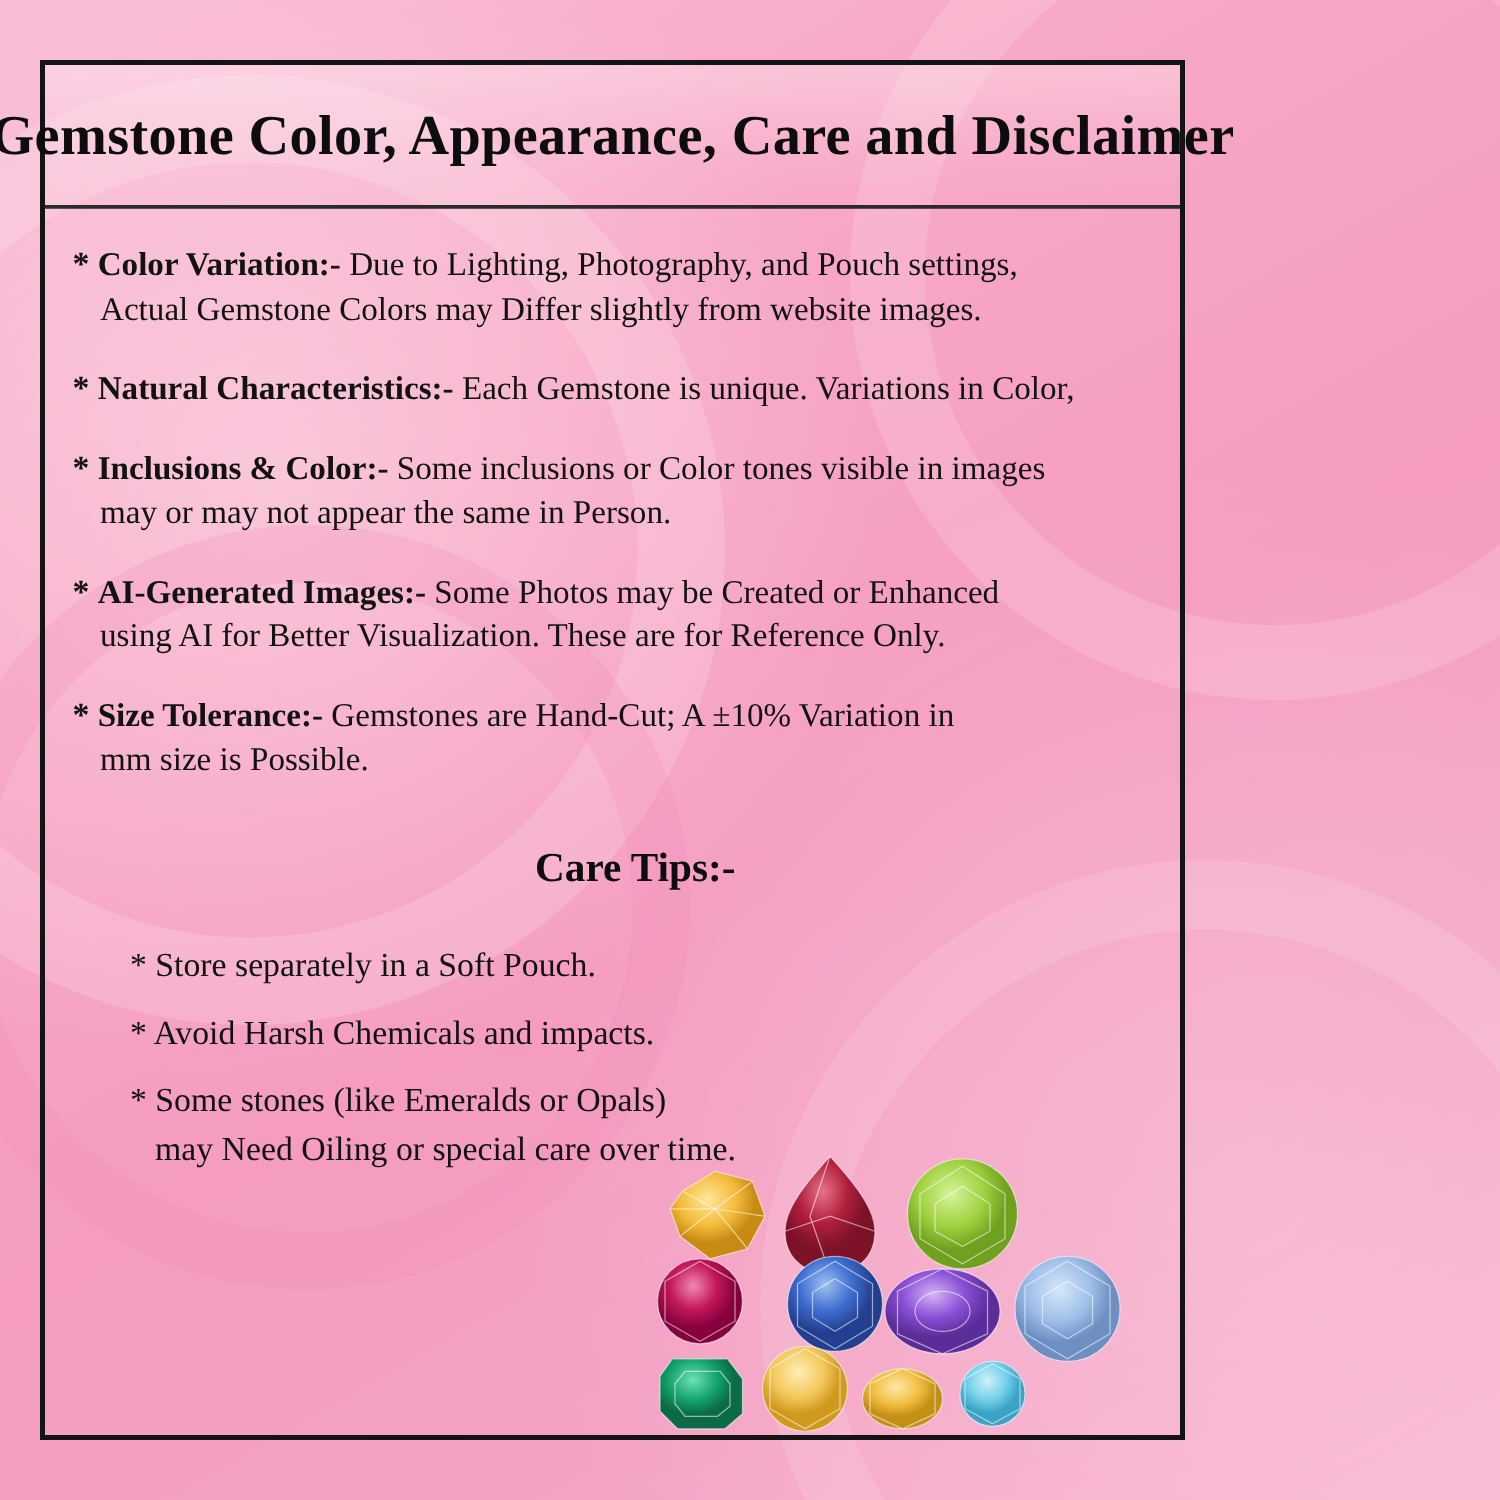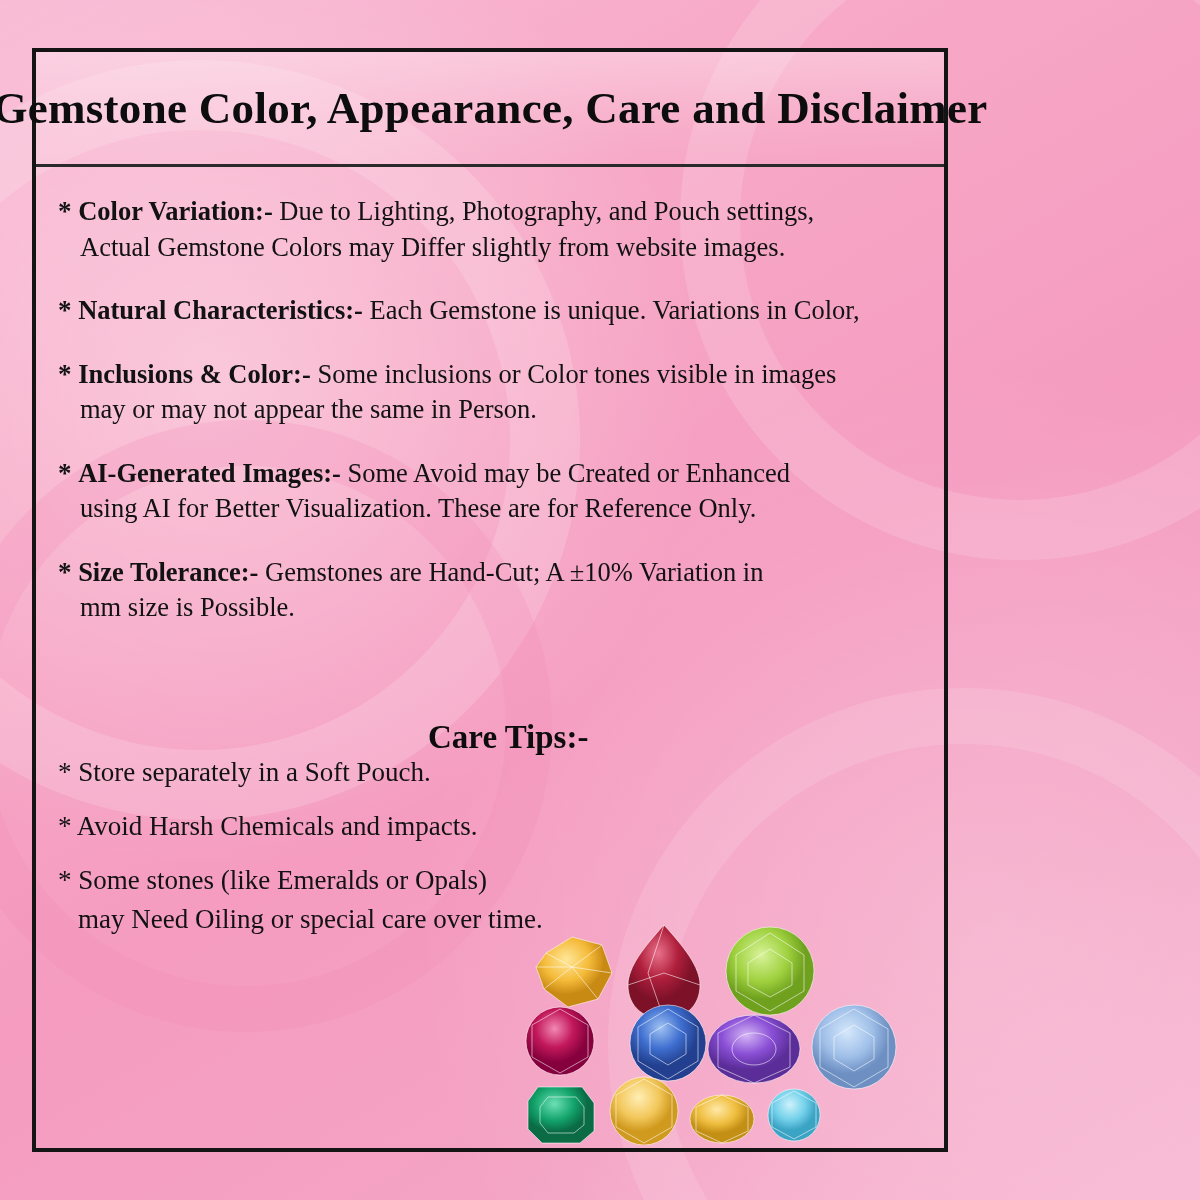--- a/index.html
+++ b/index.html
@@ -114,21 +114,20 @@
     height: 92px;
     margin-top: 6px;
   }
   .care-tips {
     position: absolute;
     left: 370px;
     top: 24px;
     font-weight: bold;
     font-size: 33px;
     color: #0d0d0d;
-    margin-top: 42px;
   }
 
   
   .logo {
     position: absolute;
     left: 600px;
     top: -22px;
     width: 520px;
     height: 150px;
   }
@@ -152,20 +151,21 @@
   .care-list {
     position: relative;
     margin-top: 8px;
     font-size: 27px;
     line-height: 1.45;
     color: #121212;
     width: 700px;
   }
   .care-list .item {
     margin-bottom: 15px;
+    margin-left: 46px;
   }
   .care-list .sub {
     display: block;
     padding-left: 20px;
   }
 
   
   .gems {
     position: absolute;
     right: 8px;
@@ -204,21 +204,21 @@
       </div>
 
       <div class="bullet-block">
         <span class="star">*</span>
         <span class="lead">Inclusions &amp; Color:-</span><span class="body"> Some inclusions or Color tones visible in images</span>
         <span class="line2">may or may not appear the same in Person.</span>
       </div>
 
       <div class="bullet-block">
         <span class="star">*</span>
-        <span class="lead">AI-Generated Images:-</span><span class="body"> Some Avoid may be Created or Enhanced</span>
+        <span class="lead">AI-Generated Images:-</span><span class="body"> Some Photos may be Created or Enhanced</span>
         <span class="line2">using AI for Better Visualization. These are for Reference Only.</span>
       </div>
 
       <div class="bullet-block">
         <span class="star">*</span>
         <span class="lead">Size Tolerance:-</span><span class="body"> Gemstones are Hand-Cut; A ±10% Variation in</span>
         <span class="line2">mm size is Possible.</span>
       </div>
 
       <div class="care-row">

